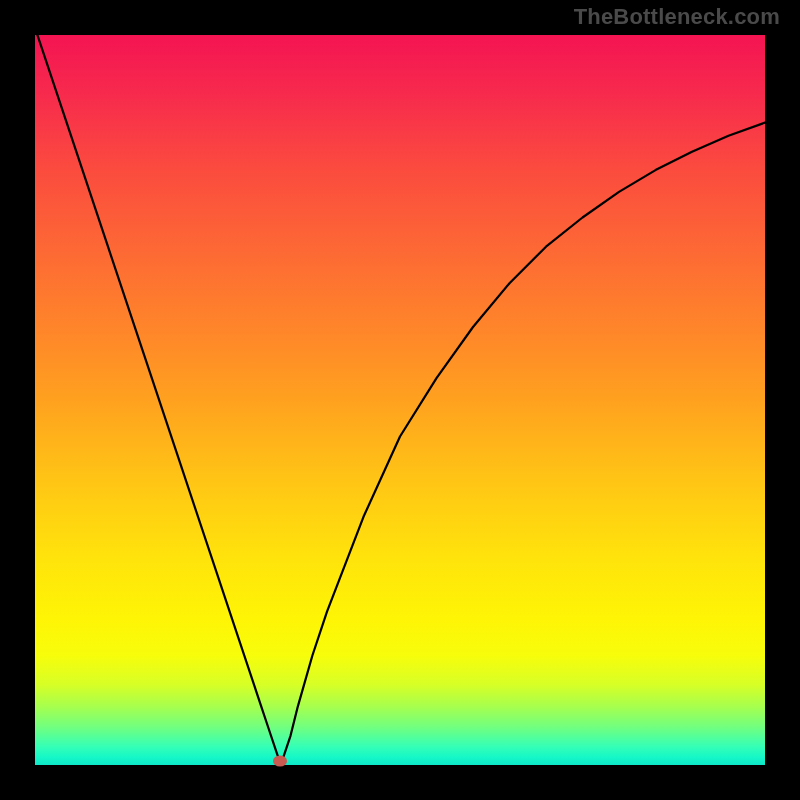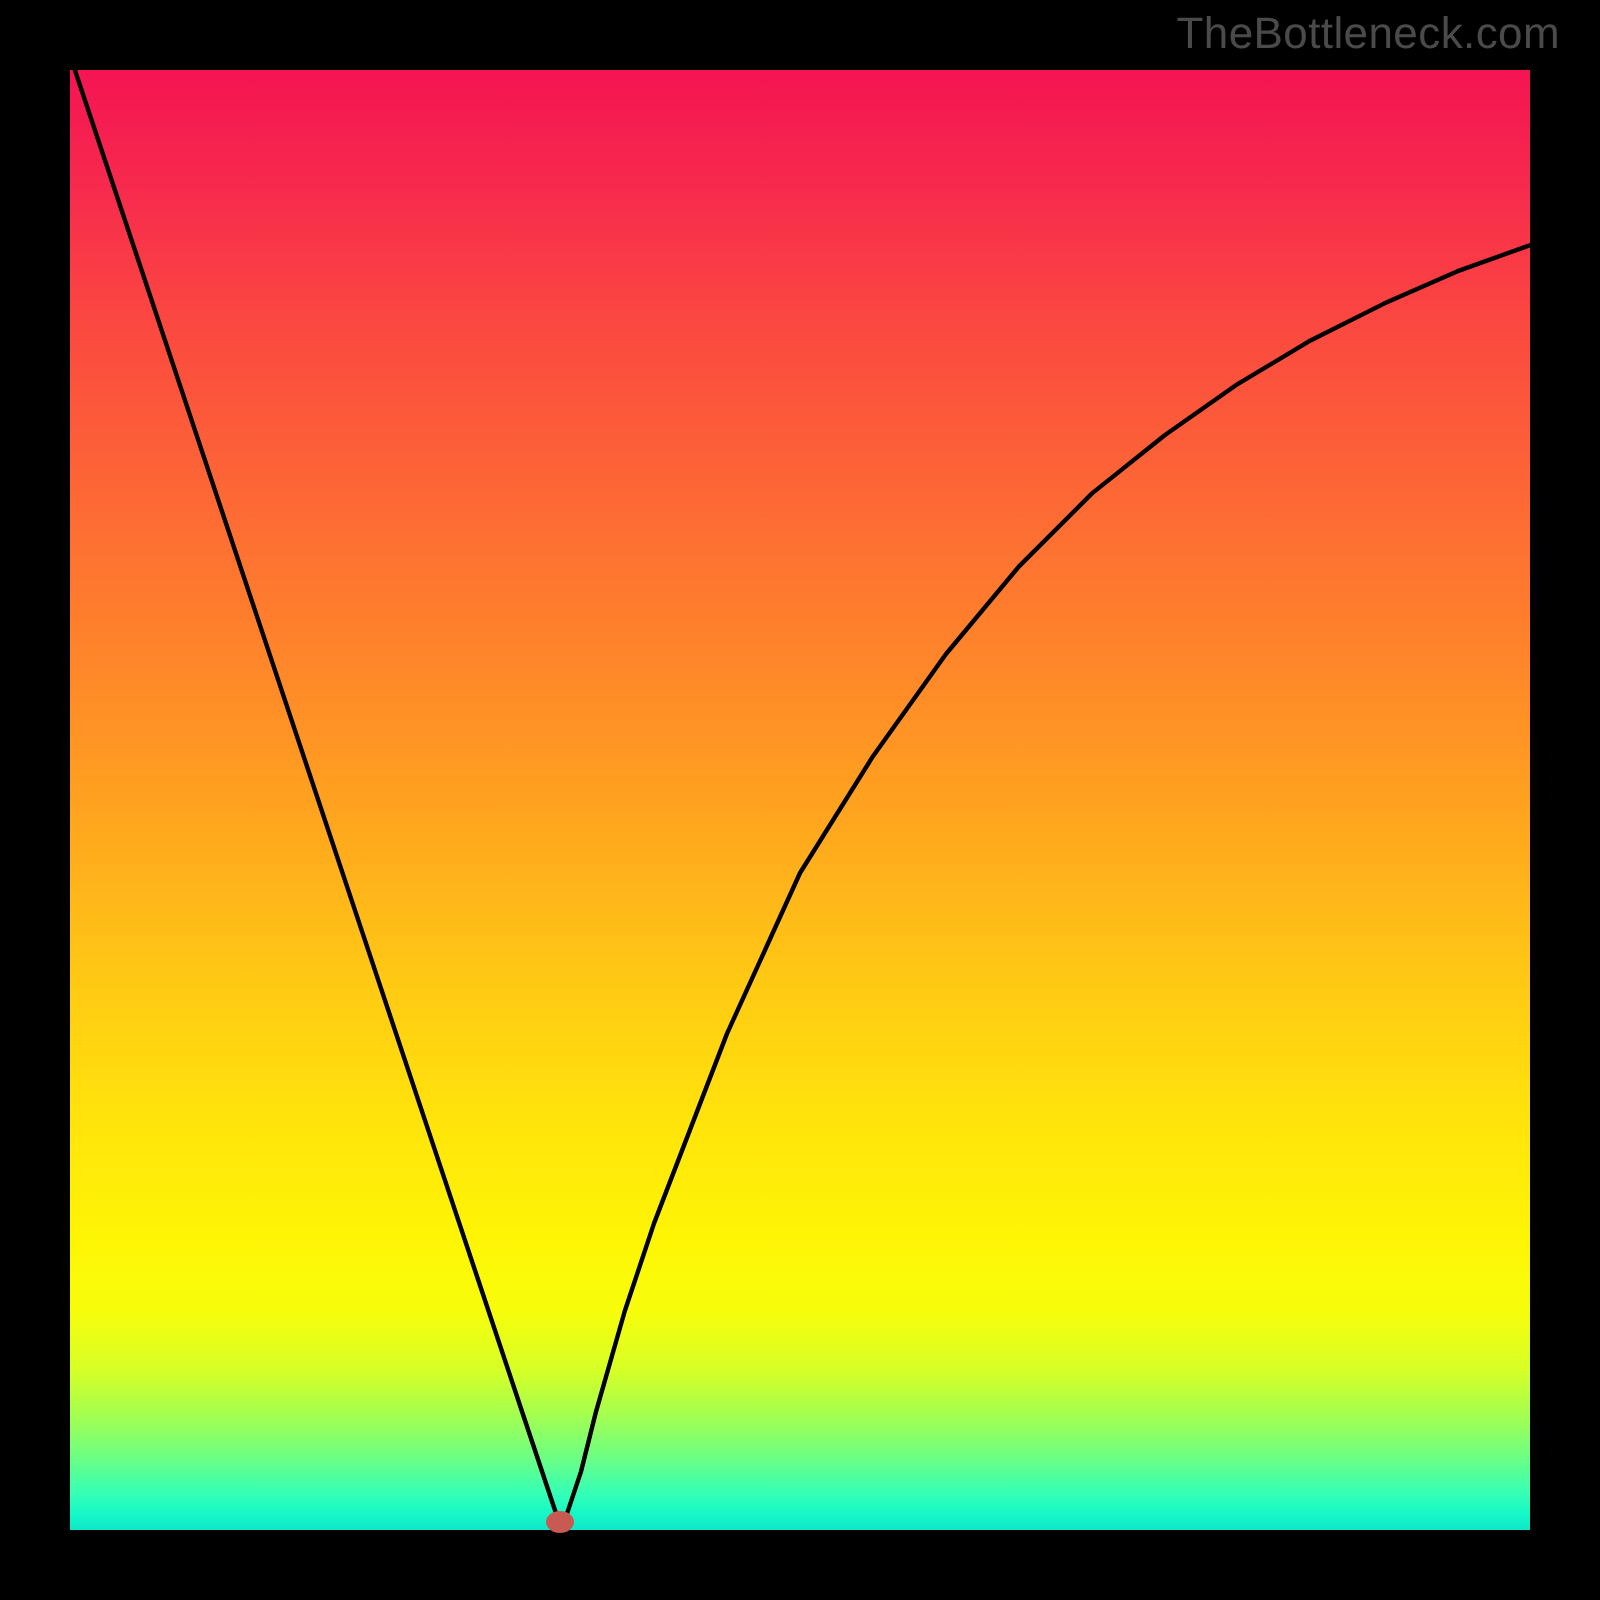--- a/index.html
+++ b/index.html
@@ -16,21 +16,21 @@
     width: 800px;
     height: 800px;
     background: #000;
   }
   .watermark {
     position: absolute;
     top: 4px;
     right: 20px;
     color: #4a4a4a;
     font-size: 22px;
-    font-weight: 400;
+    font-weight: 700;
     letter-spacing: 0.2px;
     z-index: 30;
   }
   .plot-area {
     position: absolute;
     
     left: 35px;
     top: 35px;
     width: 730px;
     height: 730px;

